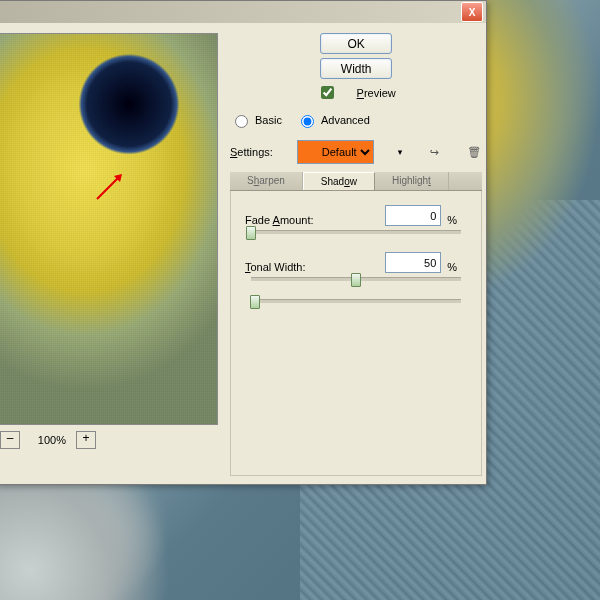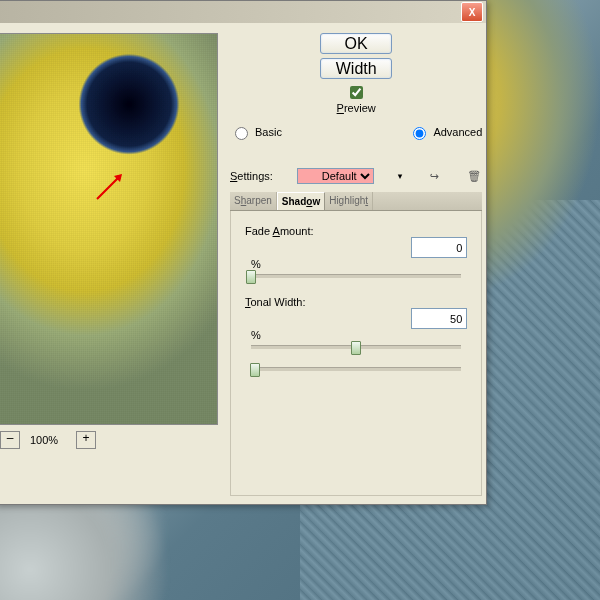--- a/index.html
+++ b/index.html
@@ -123,76 +123,75 @@
     height: 16px;
     border: 1px solid #888;
     background: #ece9d8;
     font-size: 12px;
     line-height: 12px;
     text-align: center;
     cursor: pointer;
   }
   .zoom-label {
     min-width: 36px;
-    text-align: left;
+    text-align: right;
   }
 
   
   .controls-col {
     flex: 1;
     padding-left: 12px;
   }
   .button-stack {
     display: flex;
     flex-direction: column;
     align-items: center;
     gap: 4px;
     margin-bottom: 10px;
   }
   .win-button {
     width: 72px;
     height: 21px;
     background: linear-gradient(to bottom, #fdfdfd, #eceadb);
     border: 1px solid #7a9ac0;
     border-radius: 3px;
-    font-size: 16px;
+    font-size: 12px;
     cursor: pointer;
     box-shadow: inset 0 0 2px #c5d8f0;
   }
   .preview-check {
     display: flex;
     align-items: center;
-    gap: 0;
+    gap: 20px;
     justify-content: center;
-    flex-direction: column;
   }
   .preview-check input { accent-color: #4a7a3a; }
   .preview-check label { text-decoration: underline; text-decoration-color: transparent; }
   .preview-check .u { text-decoration: underline; }
 
   .mode-row {
     display: flex;
-    justify-content: space-between;
-    gap: 6px;
-    margin: 6px 0 28px 0;
+    justify-content: flex-start;
+    gap: 14px;
+    margin: 6px 0 12px 0;
   }
   .mode-row label { display: flex; align-items: center; gap: 4px; }
 
   .settings-row {
     display: flex;
     align-items: center;
     gap: 24px;
     margin-bottom: 8px;
   }
   .settings-row .u { text-decoration: underline; }
   .settings-select {
     flex: 1;
-    height: 16px;
+    height: 24px;
     border: 1px solid #7f9db9;
-    background: #fca5a5;
+    background: #f97316;
     font-size: 11px;
     padding-left: 20px;
   }
   .icon-btn {
     width: 16px;
     height: 16px;
     display: inline-flex;
     align-items: center;
     justify-content: center;
     cursor: pointer;
@@ -200,50 +199,48 @@
     font-size: 11px;
   }
 
   
   .tab-strip {
     display: flex;
     background: linear-gradient(to bottom, #d8d4c3, #c8c4b3);
     border-bottom: 1px solid #9a9788;
   }
   .tab {
-    padding: 3px 4px;
+    padding: 3px 17px;
     font-size: 10px;
     color: #666;
     border-right: 1px solid #b8b4a3;
     cursor: pointer;
     text-decoration: underline;
     text-decoration-color: transparent;
   }
   .tab .u { text-decoration: underline; }
   .tab.active {
     background: #ece9d8;
     color: #000;
     border-top: 1px solid #fff;
     border-left: 1px solid #fff;
     border-right: 1px solid #9a9788;
-    font-weight: bold;
   }
 
   .tab-content {
     border: 1px solid #c8c4b3;
     border-top: none;
     padding: 14px 14px 60px 14px;
     height: 210px;
   }
 
   .param-row {
     display: flex;
-    align-items: flex-start;
+    align-items: flex-end;
     margin-bottom: 4px;
-    flex-direction: column;
   }
   .param-label {
     width: 90px;
   }
   .param-label .u { text-decoration: underline; }
   .param-input {
     width: 48px;
     height: 17px;
     border: 1px solid #7f9db9;
     text-align: right;

